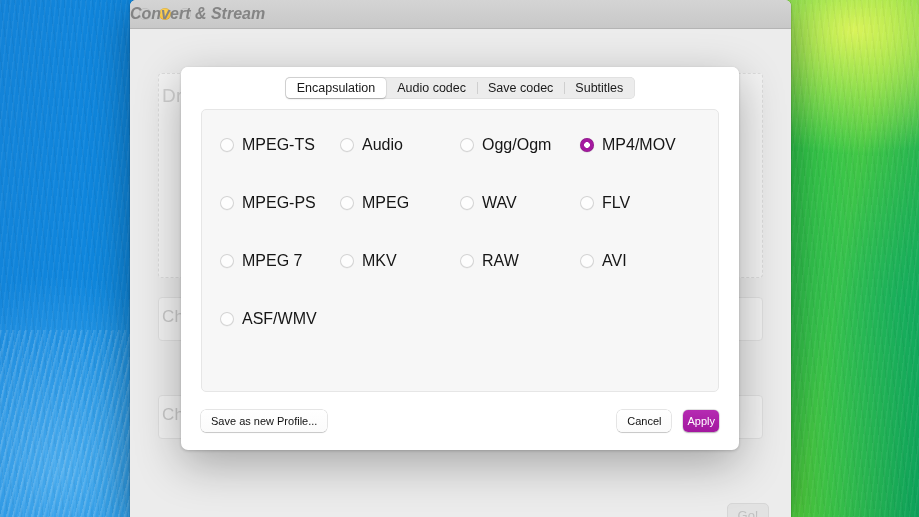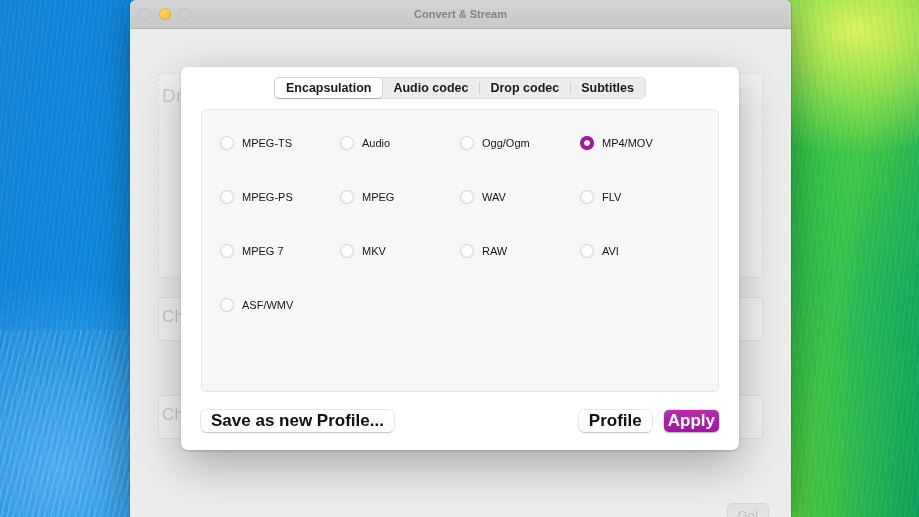--- a/index.html
+++ b/index.html
@@ -64,23 +64,24 @@
     position: relative;
   }
   #traffic {
     display: flex; gap: 8px; padding-left: 9px; align-items: center;
   }
   .light { width: 12px; height: 12px; border-radius: 50%; }
   .light.close    { background: #cfcfcf; box-shadow: inset 0 0 0 .5px rgba(0,0,0,.12); }
   .light.min      { background: radial-gradient(circle at 40% 32%, #ffd659, #f5bd3c 70%, #e0a62c); box-shadow: inset 0 0 0 .5px rgba(0,0,0,.14); }
   .light.max      { background: #cfcfcf; box-shadow: inset 0 0 0 .5px rgba(0,0,0,.12); }
   #window-title {
-    position: absolute; left: 0; right: 0; text-align: center;
-    font-size: 11px; font-weight: bold; color: #848484;
+    position: absolute; left: 0; right: 0; text-align: left;
+    font-size: 16px; font-weight: bold; color: #848484;
     pointer-events: none;
+    font-style: italic;
   }
 
   #app-body { position: relative; height: 488px; background: #ececec; }
 
   .ghost-label {
     position: absolute;
     font-size: 17px;
     color: #c9c9c9;
     letter-spacing: .2px;
   }
@@ -123,21 +124,20 @@
     display: flex; align-items: center; justify-content: center;
     background: #ffffff;
   }
   #tabbar {
     display: inline-flex;
     height: 22px;
     background: #ececec;
     border-radius: 5px;
     box-shadow: inset 0 0 0 .5px rgba(0,0,0,.09);
     padding: 1px;
-    font-weight: bold;
   }
   .tab {
     position: relative;
     display: flex; align-items: center;
     padding: 0 11px;
     font-size: 12.5px;
     color: #1a1a1a;
     border-radius: 4px;
     white-space: nowrap;
     cursor: default;
@@ -177,39 +177,39 @@
     width: 14px; height: 14px; border-radius: 50%;
     background: #fdfdfd;
     box-shadow: inset 0 0 0 1px #d3d3d3, 0 .5px .5px rgba(0,0,0,.06);
     flex: 0 0 auto;
   }
   .radio-item.checked .radio-dot {
     background: radial-gradient(circle, #ffffff 0%, #ffffff 27%, #a4199f 31%, #a4199f 100%);
     box-shadow: inset 0 0 0 .5px rgba(0,0,0,.18), 0 .5px 1px rgba(0,0,0,.18);
   }
   .radio-label {
-    font-size: 11px; color: #161616; white-space: nowrap;
+    font-size: 16px; color: #161616; white-space: nowrap;
   }
 
   
   #footer {
     height: 58px;
     display: flex; align-items: center;
     padding: 0 20px;
   }
   .btn {
-    font-size: 17px;
+    font-size: 11px;
     color: #111;
     height: 22px;
     padding: 0 10px;
     border-radius: 5px;
     background: linear-gradient(#ffffff, #fbfbfb);
     box-shadow: 0 0 0 .5px rgba(0,0,0,.18), 0 .5px 1px rgba(0,0,0,.14);
     display: inline-flex; align-items: center; justify-content: center;
-    cursor: default; white-space: nowrap; font-weight: bold;
+    cursor: default; white-space: nowrap;
   }
   #save-profile-button { margin-right: auto; }
   #apply-button {
     background: linear-gradient(#b52bb2, #a3179f);
     color: #ffffff;
     box-shadow: 0 0 0 .5px rgba(0,0,0,.14), 0 .5px 1.5px rgba(0,0,0,.25);
     margin-left: 12px;
     padding: 0 4px;
   }
 </style>
@@ -244,21 +244,21 @@
       <div id="go-button">Go!</div>
     </div>
   </div>
 
   <div id="sheet">
 
     <div id="tabbar-wrap">
       <div id="tabbar">
         <div class="tab selected">Encapsulation</div>
         <div class="tab">Audio codec</div>
-        <div class="tab">Drop codec</div>
+        <div class="tab">Save codec</div>
         <div class="tab">Subtitles</div>
       </div>
     </div>
 
     <div id="panel">
       <div id="radio-grid">
 
         <div class="radio-item">
           <span class="radio-dot"></span>
           <span class="radio-label">MPEG-TS</span>
@@ -313,18 +313,18 @@
         <div class="radio-item">
           <span class="radio-dot"></span>
           <span class="radio-label">ASF/WMV</span>
         </div>
 
       </div>
     </div>
 
     <div id="footer">
       <div class="btn" id="save-profile-button">Save as new Profile...</div>
-      <div class="btn" id="cancel-button">Profile</div>
+      <div class="btn" id="cancel-button">Cancel</div>
       <div class="btn" id="apply-button">Apply</div>
     </div>
 
   </div>
 </div>
 
 </body></html>

